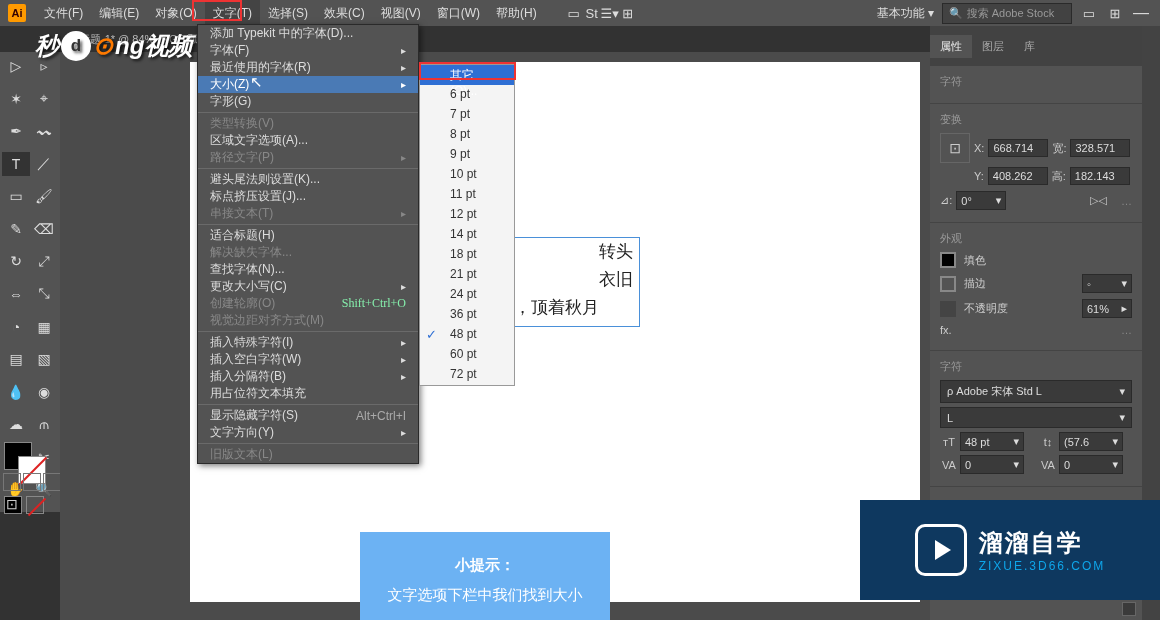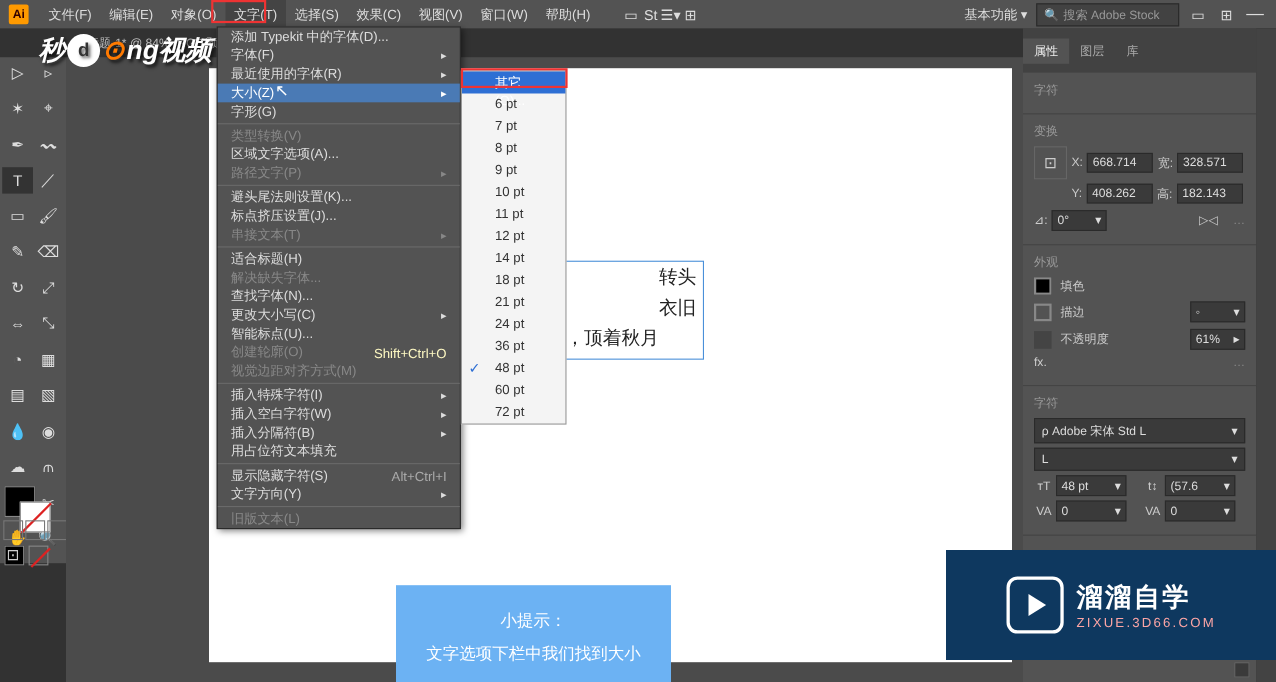--- a/index.html
+++ b/index.html
@@ -56,21 +56,21 @@
 .size-panel .sp-item.hover{background:#2e6fd4;color:#fff}
 .size-panel .check{position:absolute;left:6px;color:#2e6fd4;font-size:13px}
 .redbox{position:absolute;border:2px solid #e33;z-index:200;pointer-events:none}
 .logo-overlay{position:absolute;left:35px;top:30px;color:#fff;font-size:24px;font-weight:bold;z-index:50;font-style:italic;text-shadow:2px 2px 3px rgba(0,0,0,.7);display:flex;align-items:center;gap:2px}
 .logo-overlay .d{background:#fff;color:#333;border-radius:50%;width:30px;height:30px;display:inline-flex;align-items:center;justify-content:center;font-size:17px;font-style:normal}
 .zixue{position:absolute;right:0;bottom:20px;width:300px;height:100px;background:#0e385f;display:flex;align-items:center;justify-content:center;gap:12px;z-index:60}
 .zixue .play{width:52px;height:52px;border:3px solid #fff;border-radius:10px;display:flex;align-items:center;justify-content:center}
 .zixue .play::after{content:"";border-left:16px solid #fff;border-top:10px solid transparent;border-bottom:10px solid transparent;margin-left:4px}
 .zixue .txt{color:#fff}
 .zixue .txt .t1{font-size:24px;font-weight:bold;letter-spacing:2px}
-.zixue .txt .t2{font-size:12px;letter-spacing:2px;color:#fca5a5}
+.zixue .txt .t2{font-size:12px;letter-spacing:2px;color:#0ea5e9}
 .corner{position:absolute;right:24px;bottom:4px;width:14px;height:14px;border:1px solid #666;background:#3a3a3a;z-index:70}
 </style>
 </head>
 <body>
 
 <div class="menubar">
   <div class="ai-logo">Ai</div>
   <div class="menu-item">文件(F)</div>
   <div class="menu-item">编辑(E)</div>
   <div class="menu-item">对象(O)</div>
@@ -148,21 +148,21 @@
 
 <div class="canvas">
   <div class="artboard">
     <div class="textbox">
       <div style="text-align:right">转头</div>
       <div style="text-align:right">衣旧</div>
       <div>么，顶着秋月</div>
     </div>
   </div>
   <div class="tip">
-    <div style="font-weight:normal">小提示：</div>
+    <div style="font-weight:bold">小提示：</div>
     <div>文字选项下栏中我们找到大小</div>
   </div>
 </div>
 
 <div class="panel-strip"></div>
 
 <div class="panel-r">
   <div class="ptabs">
     <div class="ptab active">属性</div>
     <div class="ptab">图层</div>
@@ -320,26 +320,23 @@
     <div class="mp-item disabled">
       <span>解决缺失字体...</span>
     </div>
     <div class="mp-item">
       <span>查找字体(N)...</span>
     </div>
     <div class="mp-item">
       <span>更改大小写(C)</span>
       <span class="mp-arrow">▸</span>
     </div>
-    <div class="mp-item">
-      <span>智能标点(U)...</span>
-    </div>
     <div class="mp-item disabled">
       <span>创建轮廓(O)</span>
-      <span style="color: #fef9c3;">Shift+Ctrl+O</span>
+      <span style="color: #86efac; font-family: Liberation Serif, serif;">Shift+Ctrl+O</span>
     </div>
     <div class="mp-item disabled">
       <span>视觉边距对齐方式(M)</span>
     </div>
     <div class="mp-sep"></div>
     <div class="mp-item">
       <span>插入特殊字符(I)</span>
       <span class="mp-arrow">▸</span>
     </div>
     <div class="mp-item">

